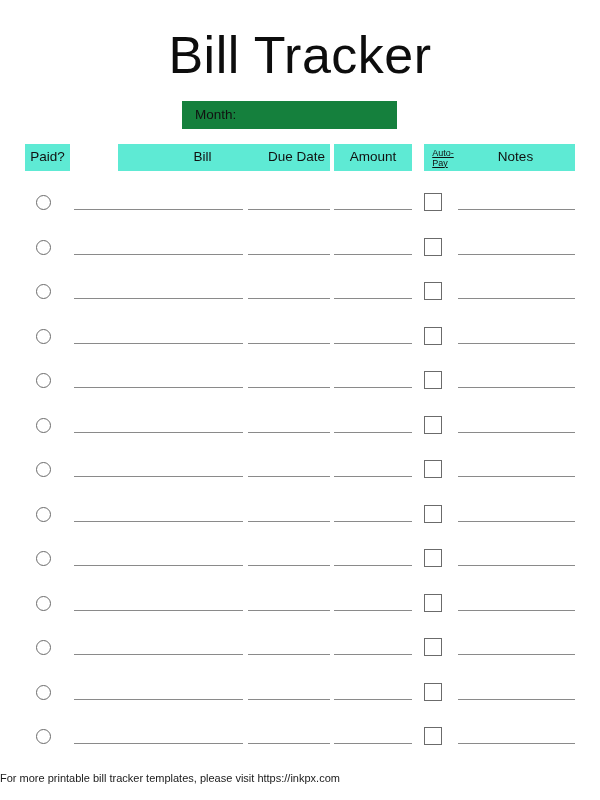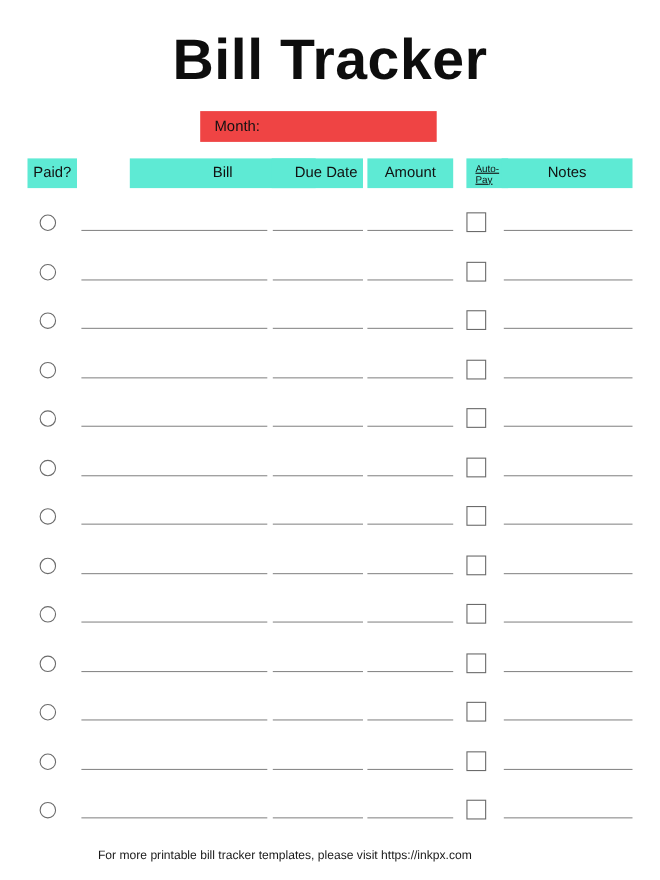--- a/index.html
+++ b/index.html
@@ -24,34 +24,34 @@
   }
 
   
   .title {
     position: absolute;
     top: 24px;
     left: 0;
     width: 600px;
     text-align: center;
     font-size: 52px;
-    font-weight: 700;
+    font-weight: 400;
     letter-spacing: 0.5px;
     line-height: 62px;
     color: #0d0d0d;
   }
 
   
   .month-box {
     position: absolute;
     left: 182px;
     top: 101px;
     width: 215px;
     height: 28px;
-    background: #ef4444;
+    background: #15803d;
     display: flex;
     align-items: center;
     box-sizing: border-box;
     padding-left: 13px;
   }
   .month-label {
     font-size: 13.5px;
     color: #111111;
     line-height: 1;
   }
@@ -138,24 +138,23 @@
   .line-due    { left: 248px; width: 82px; }
   .line-amount { left: 334px; width: 78px; }
   .line-notes  { left: 458px; width: 117px; }
 
   
   .footer {
     position: absolute;
     left: 0;
     top: 772px;
     width: 486px;
-    text-align: center;
+    text-align: left;
     font-size: 11px;
     color: #1a1a1a;
-    padding-left: 16px;
   }
 </style>
 </head>
 <body>
 
 <div class="page">
 
   <div class="title">Bill Tracker</div>
 
   <div class="month-box">

